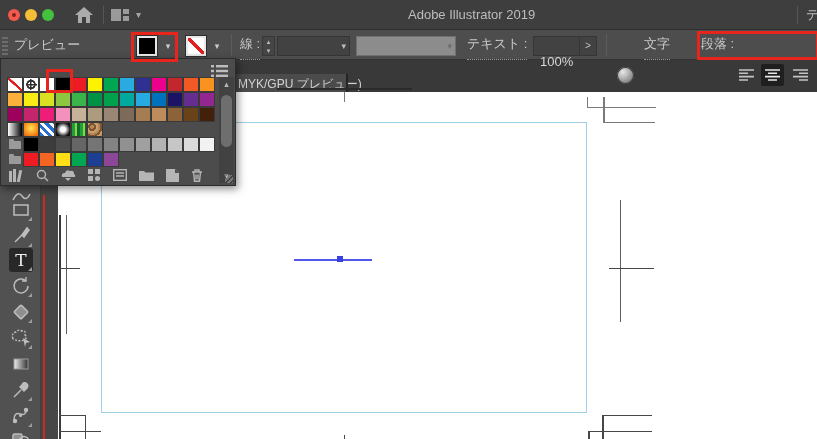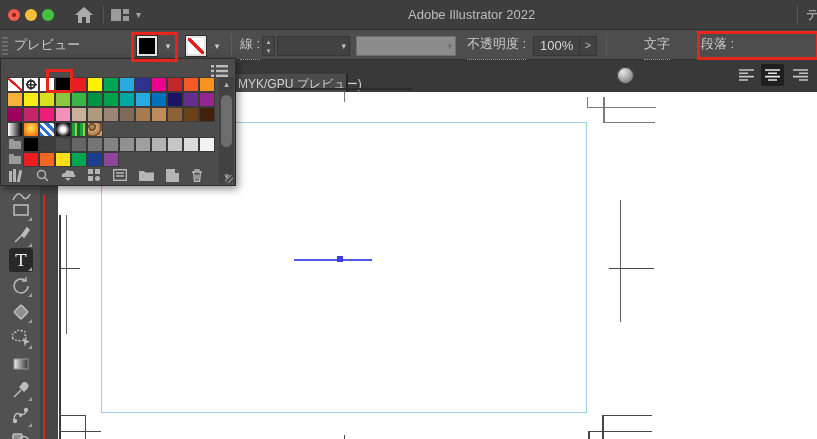--- a/index.html
+++ b/index.html
@@ -36,21 +36,21 @@
              line-height:20px; text-align:center; }
   .field { top:6px; height:20px; background:#424242; border:1px solid #353535; color:#d7d7d7; }
   .stepper { left:262px; top:6px; width:13px; height:20px; background:#454545;
              border:1px solid #383838; color:#bbbbbb; font-size:7px; text-align:center; line-height:9px; }
   .dd-chev { position:absolute; right:3px; top:0; height:100%; display:flex; align-items:center;
              color:#bfbfbf; font-size:9px; }
   .disabled-dd { left:356px; top:6px; width:100px; height:20px; background:#8c8c8c;
                  border:1px solid #6f6f6f; }
   .disabled-dd .dd-chev { color:#6d6d6d; }
   #opacity-field { left:533px; width:64px; font-size:13px; }
-  #opacity-field span.val { position:absolute; left:6px; top:0; line-height:18px; }
+  #opacity-field span.val { position:absolute; left:6px; top:16px; line-height:18px; }
   #opacity-btn { position:absolute; right:0; top:0; width:17px; height:100%;
                  border-left:1px solid #353535; color:#c0c0c0; font-size:10px;
                  text-align:center; line-height:18px; }
   #recolor-icon { left:617px; top:37px; width:17px; height:17px; border-radius:50%;
                   background:radial-gradient(circle at 35% 30%, #e8e8e8, #9a9a9a 55%, #4f4f4f);
                   box-shadow:inset 0 0 0 1px #3c3c3c; }
   .align-btn { top:34px; width:23px; height:22px; display:flex; align-items:center;
                justify-content:center; }
   .align-btn.sel { background:#1f1f1f; border-radius:2px; }
   .annot { border:3px solid var(--accent); }
@@ -248,21 +248,21 @@
   </div>
   <div class="abs tb-sep" style="left:103px;top:6px;height:18px;"></div>
   <div class="abs" id="workspace-icon" style="left:111px;top:9px;">
     <svg width="18" height="12" viewBox="0 0 18 12">
         <rect x="0" y="0" width="10" height="12" fill="#9a9a9a"></rect>
         <rect x="12" y="0" width="6" height="5" fill="#9a9a9a"></rect>
         <rect x="12" y="7" width="6" height="5" fill="#9a9a9a"></rect>
       </svg>
   </div>
   <div class="abs chev" style="left:136px;">▾</div>
-  <div class="abs tb-text" style="left:408px;">Adobe Illustrator 2022</div>
+  <div class="abs tb-text" style="left:408px;">Adobe Illustrator 2019</div>
   <div class="abs tb-sep" style="left:797px;top:6px;height:18px;"></div>
   <div class="abs tb-text" style="left:806px;">テ</div>
 </div>
 
 <div class="abs" id="controlbar">
   <div class="abs grip"></div>
   <div class="abs cb-label" style="left:14px;">プレビュー</div>
 
   <div class="abs swatch-ctl" style="left:137px;background:#000000;"></div>
   <div class="abs sw-chev" style="left:161px;">▾</div>
@@ -274,21 +274,21 @@
   <div class="abs cb-label dotted-u" style="left:240px;line-height:28px;">線 :</div>
   <div class="abs stepper">▴<br>▾</div>
   <div class="abs field" style="left:277px;width:73px;">
     <span></span>
     <span class="dd-chev">▾</span>
   </div>
   <div class="abs disabled-dd">
     <span class="dd-chev">▾</span>
   </div>
 
-  <div class="abs cb-label dotted-u" style="left:467px;line-height:28px;">不透明度 :</div>
+  <div class="abs cb-label dotted-u" style="left:467px;line-height:28px;">テキスト :</div>
   <div class="abs field" id="opacity-field">
     <span class="val">100%</span>
     <span id="opacity-btn">&gt;</span>
   </div>
 
   <div class="abs cb-sep" style="left:606px;"></div>
   <div class="abs" id="recolor-icon"></div>
   <div class="abs cb-label dotted-u" style="left:644px;line-height:28px;">文字</div>
   <div class="abs cb-label dotted-u" style="left:701px;line-height:28px;">段落 :</div>
 

